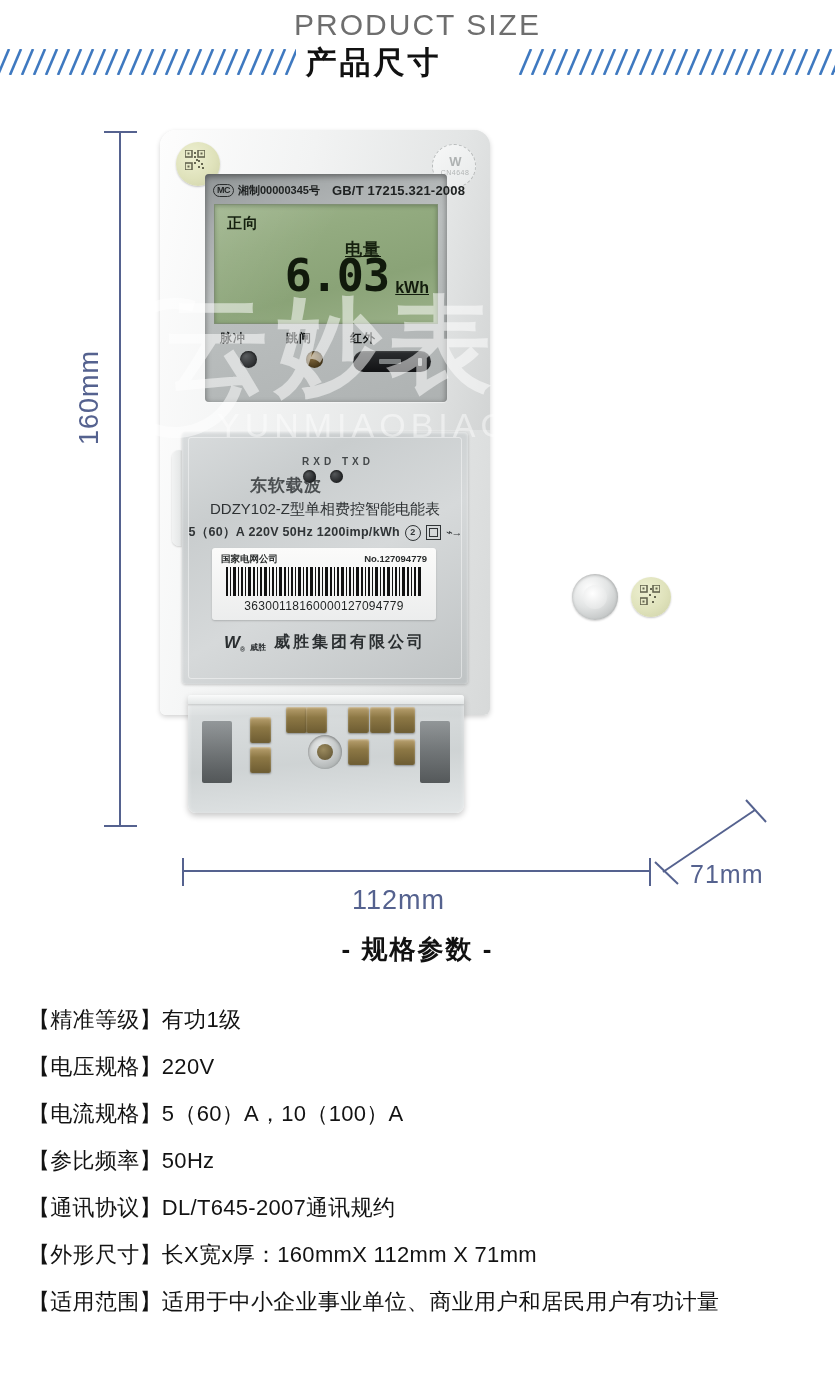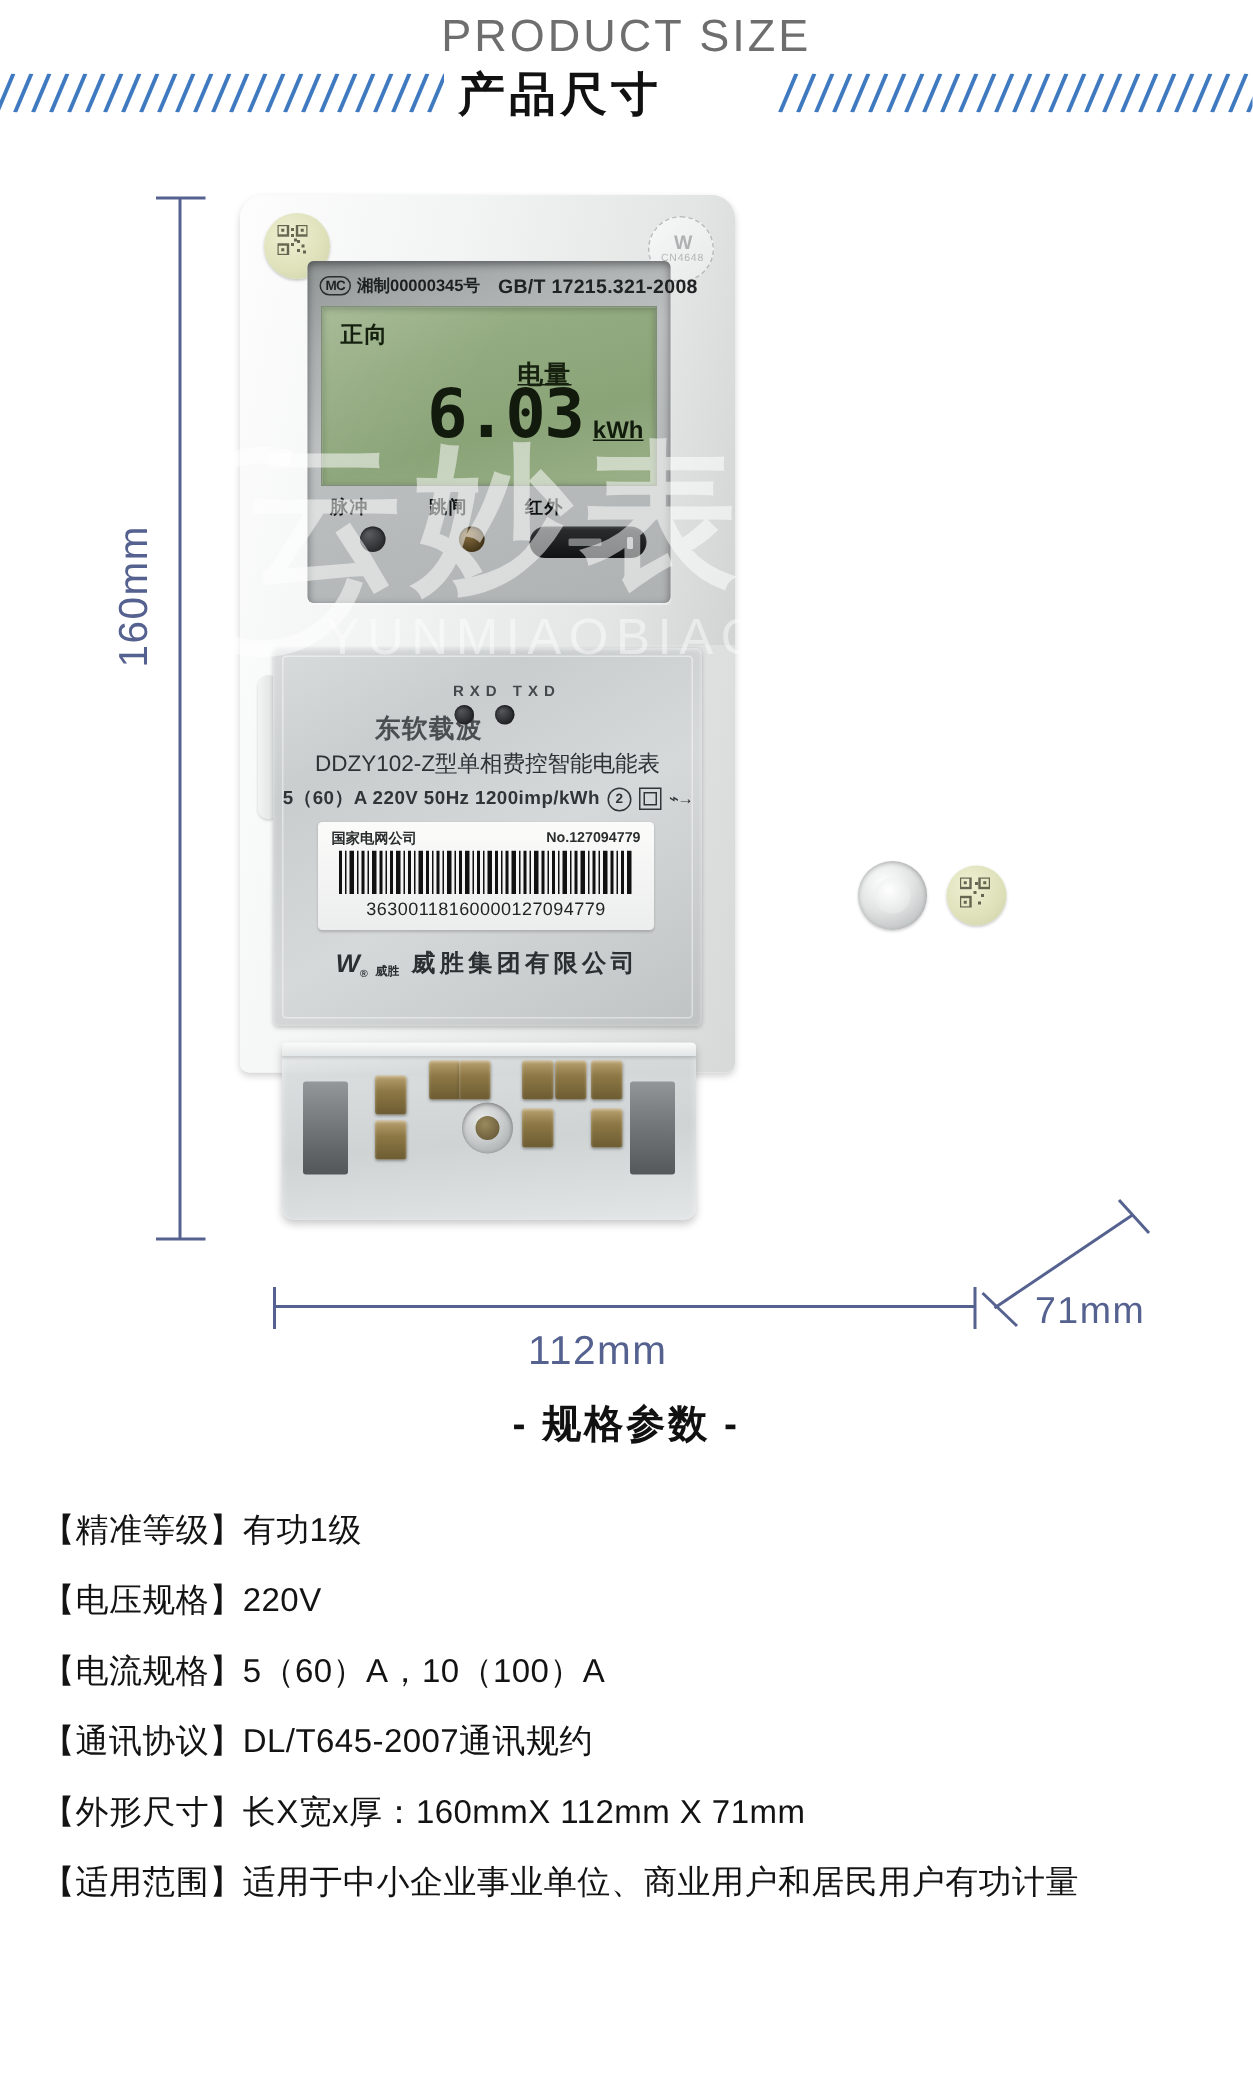--- a/index.html
+++ b/index.html
@@ -896,20 +896,23 @@
   <div class="spec-row">
     <span class="spec-key">【精准等级】</span><span class="spec-val">有功1级</span>
   </div>
   <div class="spec-row">
     <span class="spec-key">【电压规格】</span><span class="spec-val">220V</span>
   </div>
   <div class="spec-row">
     <span class="spec-key">【电流规格】</span><span class="spec-val">5（60）A，10（100）A</span>
   </div>
   <div class="spec-row">
+    <span class="spec-key">【参比频率】</span><span class="spec-val">50Hz</span>
+  </div>
+  <div class="spec-row">
     <span class="spec-key">【通讯协议】</span><span class="spec-val">DL/T645-2007通讯规约</span>
   </div>
   <div class="spec-row">
     <span class="spec-key">【外形尺寸】</span><span class="spec-val">长X宽x厚：160mmX 112mm X 71mm</span>
   </div>
   <div class="spec-row">
     <span class="spec-key">【适用范围】</span><span class="spec-val">适用于中小企业事业单位、商业用户和居民用户有功计量</span>
   </div>
 </div>
 

